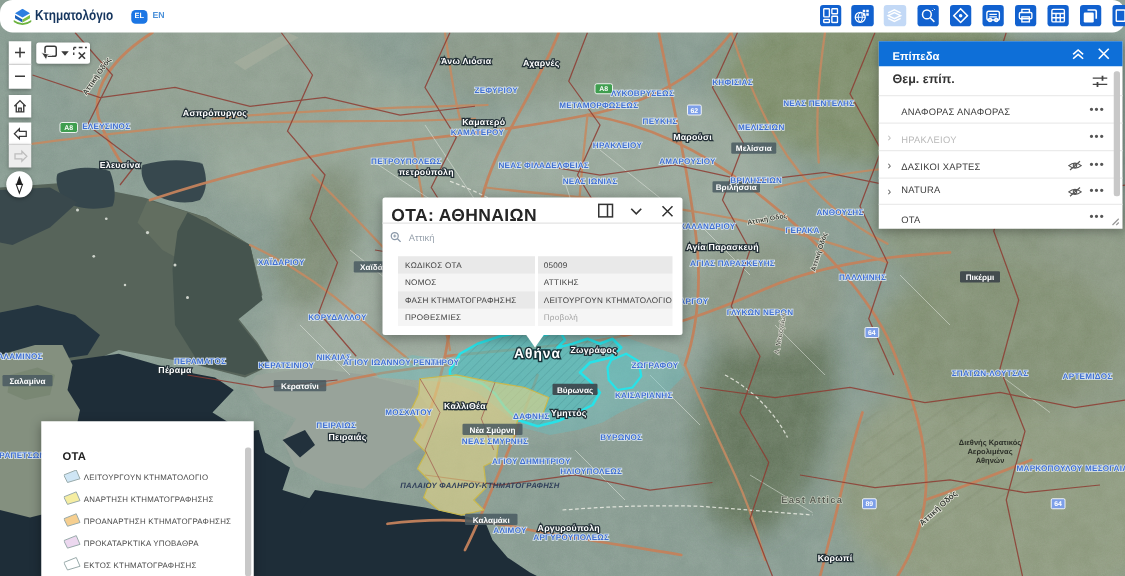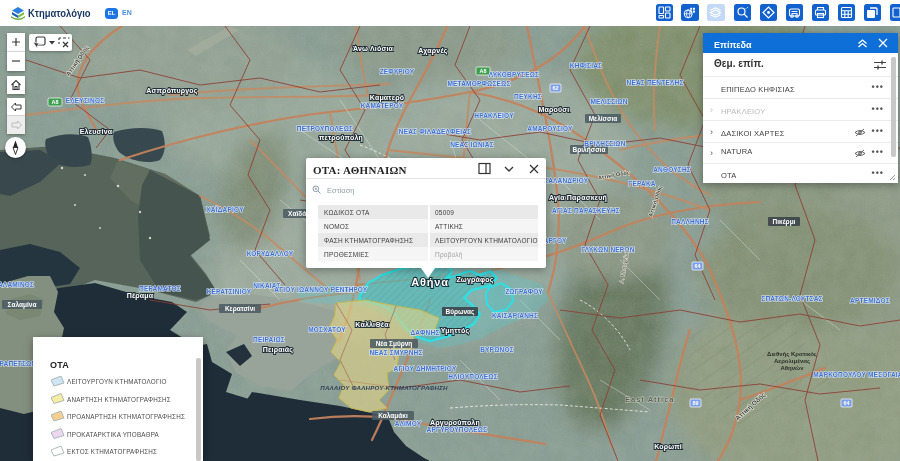--- a/index.html
+++ b/index.html
@@ -1,20 +1,20 @@
 <!DOCTYPE html>
 <html><head>
 <meta charset="utf-8">
 <style>
   * { margin:0; padding:0; box-sizing:border-box; }
   html,body { width:900px; height:461px; overflow:hidden; font-family:"Liberation Sans", sans-serif; }
   #stage { position:relative; width:900px; height:461px; background:#87988a; overflow:hidden; }
   #mapsvg { position:absolute; left:0; top:0; }
   
-  #hdr { position:absolute; left:0; top:0; width:900px; height:26px; background:#ffffff; z-index:30; }
+  #hdr { position:absolute; left:0; top:0; width:900px; height:26px; background:#ffffff; z-index:30;border-radius:10px; }
   #logo { position:absolute; left:10px; top:7px; }
   #brand { position:absolute; left:28px; top:6.5px; font-size:11.5px; font-weight:bold; color:#15355e; transform:scaleX(0.82); transform-origin:left center; }
   #el { position:absolute; left:105px; top:7.5px; width:13px; height:11px; background:#1b76e4; border-radius:3.5px; color:#fff; font-size:6px; font-weight:bold; text-align:center; line-height:11px; }
   #en { position:absolute; left:122px; top:9px; color:#4a90d9; font-size:7px; font-weight:bold; }
   .hbtn { position:absolute; top:3.5px; width:17.5px; height:17.5px; background:#1161cf; border-radius:2.5px; z-index:31; }
   .hbtn.lt { background:#c3d9f6; }
   .hbtn svg { position:absolute; left:2.2px; top:2.2px; }
   
   .tb { position:absolute; left:7px; width:18px; background:#fff; z-index:20;
         box-shadow:0 1px 3px rgba(0,0,0,.35); color:#3a3a3a; text-align:center; }
@@ -26,21 +26,21 @@
   #fwd  { top:116px; height:18px; background:#ededed; }
   #compass { position:absolute; left:5px; top:137px; width:21px; height:21px; border-radius:50%;
              background:#fff; box-shadow:0 1px 3px rgba(0,0,0,.35); z-index:20; }
   #selgrp { position:absolute; left:29px; top:34px; width:43px; height:17px; background:#fff;
             border-radius:2px; box-shadow:0 1px 3px rgba(0,0,0,.3); z-index:20; }
   
   #pop { position:absolute; left:306px; top:158px; width:240px; height:110px; background:#fff;
          border-radius:2px; box-shadow:0 2px 10px rgba(0,0,0,.35); z-index:40; }
   #pop .tri { position:absolute; left:115px; top:110px; width:0; height:0;
               border-left:7px solid transparent; border-right:7px solid transparent; border-top:10px solid #fff; }
-  #pop h1 { font-size:11px; font-weight:bold; color:#252525; padding:6px 0 0 7px; letter-spacing:0.3px;font-family:Liberation Serif, serif;}
+  #pop h1 { font-size:14px; font-weight:bold; color:#252525; padding:6px 0 0 7px; letter-spacing:0.3px;}
   #pop .hicons { position:absolute; right:6px; top:4px; }
   #pop .sep { position:absolute; left:0; top:20px; width:240px; border-top:1px solid #e4e4e4; }
   #pop .focus { position:absolute; left:6px; top:27px; color:#98a2ad; font-size:7.5px; }
   #pop table { position:absolute; left:12px; top:47px; width:220px; border-collapse:collapse; table-layout:fixed; }
   #pop td { font-size:6.5px; color:#3c3c3c; height:14px; padding:0 0 0 6px; white-space:nowrap; overflow:hidden; letter-spacing:0.2px; }
   #pop tr.a td { background:#e9e9e9; }
   #pop tr.b td { background:#f5f5f5; }
   #pop td.v { border-left:2px solid #fff; width:109px; padding-left:5px;}
   
   .panel { position:absolute; background:#fff; z-index:35; box-shadow:0 2px 8px rgba(0,0,0,.35); }
@@ -480,21 +480,21 @@
       <path d="M52,3 l8,8 M60,3 l-8,8" stroke-width="1.2"></path>
     </svg>
   </div>
   <div class="sep"></div>
   <div class="focus">
     <svg width="9" height="9" viewBox="0 0 9 9" fill="none" stroke="#8a98a8" style="vertical-align:-1px">
           <circle cx="3.8" cy="3.8" r="2.8" stroke-width="1"></circle>
           <path d="M6,6 L8.5,8.5" stroke-width="1"></path>
           <path d="M2.6,3.8 h2.4 M3.8,2.6 v2.4" stroke-width="0.8"></path>
         </svg>
-    <span style="margin-left:4px">Εστίαση</span>
+    <span style="margin-left:4px">Αττική</span>
   </div>
   <table>
     <tbody>
           <tr class="a">
             <td>ΚΩΔΙΚΟΣ ΟΤΑ</td>
             <td class="v">05009</td>
           </tr>
     <tr class="b">
             <td>ΝΟΜΟΣ</td>
             <td class="v">ΑΤΤΙΚΗΣ</td>
@@ -522,21 +522,21 @@
         </svg>
   </div>
   <div class="lrow" style="height:23px;border-top:none">
     <span style="position:absolute;left:11px;top:5px;font-size:10px;font-weight:bold;color:#333">Θεμ. επίπ.</span>
     <svg style="position:absolute;right:12px;top:7px" width="12" height="10" viewBox="0 0 12 10" stroke="#444" stroke-width="1.1">
           <path d="M0,2.5 h12 M0,7.5 h12"></path>
           <path d="M8,0.5 v4 M4,5.5 v4" stroke-width="1.4"></path>
         </svg>
   </div>
   <div class="lrow" style="height:22px">
-        <span style="position:absolute;left:18px;top:8px;font-size:7.5px;color:#3c3c3c;letter-spacing:0.2px">ΕΠΙΠΕΔΟ ΚΗΦΙΣΙΑΣ</span>
+        <span style="position:absolute;left:18px;top:8px;font-size:7.5px;color:#3c3c3c;letter-spacing:0.2px">ΑΝΑΦΟΡΑΣ ΑΝΑΦΟΡΑΣ</span>
         <span class="dots">•••</span>
       </div>
   <div class="lrow" style="height:22px">
         <span style="position:absolute;left:7px;top:6px;color:#b9b9b9;font-size:9px">›</span>
         <span style="position:absolute;left:18px;top:8px;font-size:7.5px;color:#b9b9b9;letter-spacing:0.2px">ΗΡΑΚΛΕΙΟΥ</span>
         <span class="dots">•••</span>
       </div>
   <div class="lrow" style="height:22px">
         <span style="position:absolute;left:7px;top:6px;color:#555;font-size:9px">›</span>
         <span style="position:absolute;left:18px;top:8px;font-size:7.5px;color:#3c3c3c;letter-spacing:0.2px">ΔΑΣΙΚΟΙ ΧΑΡΤΕΣ</span>

